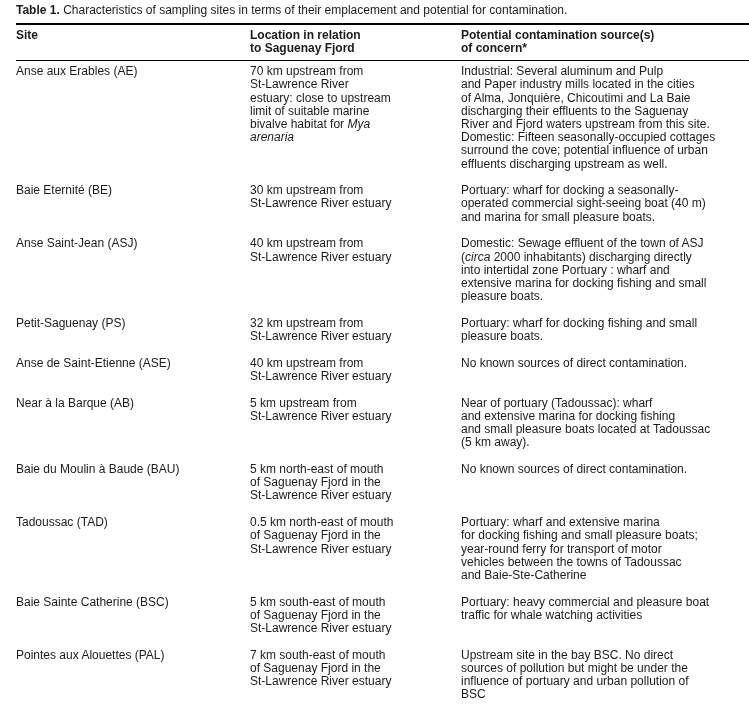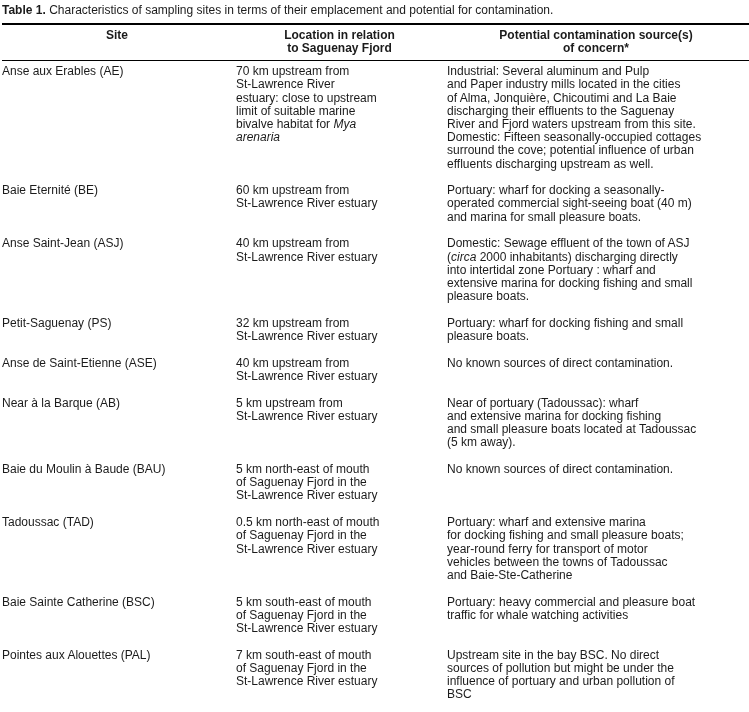--- a/index.html
+++ b/index.html
@@ -5,35 +5,35 @@
   * { box-sizing: border-box; }
   html, body { margin: 0; padding: 0; background: #ffffff; }
   .page {
     width: 749px;
     height: 712px;
     background: #ffffff;
     color: #1b1b1b;
     font-family: "Liberation Sans", sans-serif;
     font-size: 12px;
     line-height: 13.2px;
-    padding: 4px 0 0 2px;
+    padding: 4px 0 0 16px;
     overflow: hidden;
   }
   .title { margin: 0 0 6px 0; }
   .title .bold { font-weight: bold; }
   table.sites {
     border-collapse: collapse;
     table-layout: fixed;
     width: 747px;
   }
   col.c1 { width: 234px; }
   col.c2 { width: 211px; }
   col.c3 { width: 302px; }
   thead th {
-    text-align: center;
+    text-align: left;
     vertical-align: top;
     font-weight: bold;
     white-space: pre-line;
     padding: 4px 4px 4px 0;
     border-top: 2px solid #000000;
     border-bottom: 1.5px solid #000000;
   }
   tbody td {
     vertical-align: top;
     white-space: pre-line;
@@ -77,21 +77,21 @@
 and Paper industry mills located in the cities
 of Alma, Jonquière, Chicoutimi and La Baie
 discharging their effluents to the Saguenay
 River and Fjord waters upstream from this site.
 </span><span class="u">Domestic:</span><span> Fifteen seasonally-occupied cottages
 surround the cove; potential influence of urban
 effluents discharging upstream as well.</span></td>
       </tr>
       <tr>
         <td>Baie Eternité (BE)</td>
-        <td><span>60 km upstream from
+        <td><span>30 km upstream from
 St-Lawrence River estuary</span></td>
         <td><span class="u">Portuary</span><span>: wharf for docking a seasonally-
 operated commercial sight-seeing boat (40 m)
 and marina for small pleasure boats.</span></td>
       </tr>
       <tr>
         <td>Anse Saint-Jean (ASJ)</td>
         <td><span>40 km upstream from
 St-Lawrence River estuary</span></td>
         <td><span class="u">Domestic</span><span>: Sewage effluent of the town of ASJ

